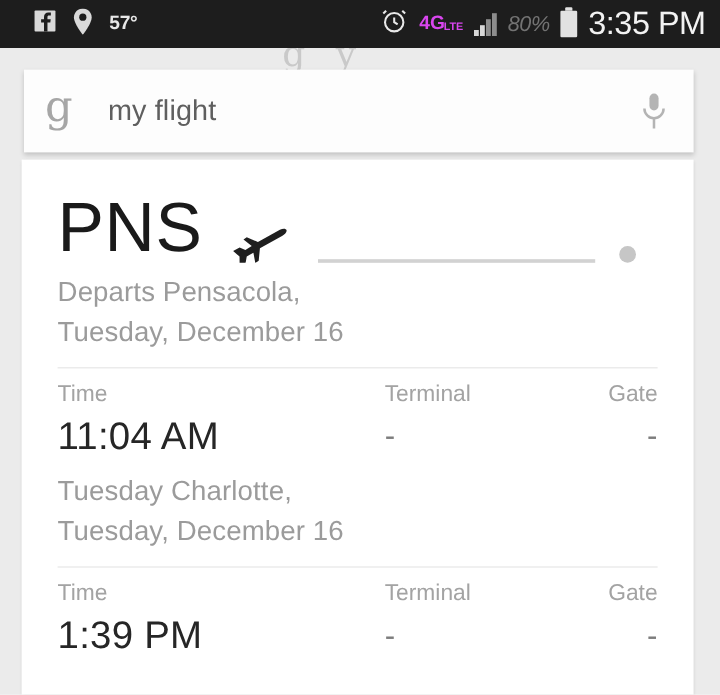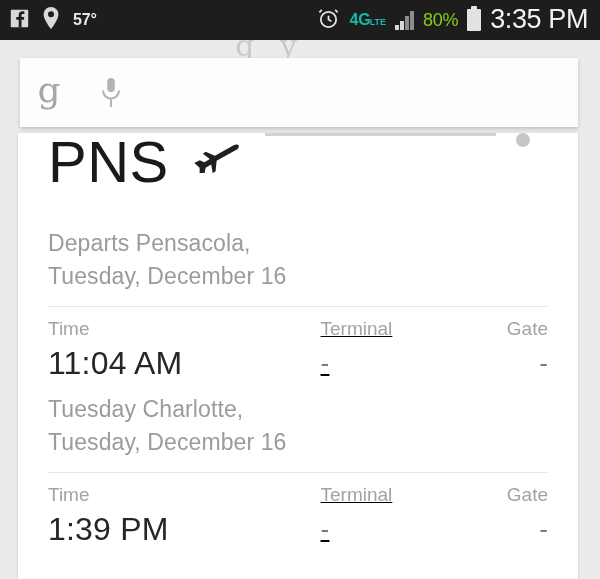--- a/index.html
+++ b/index.html
@@ -19,53 +19,54 @@
   
   .status-bar {
     position: absolute;
     top: 0; left: 0;
     width: 600px;
     height: 40px;
     background: #1d1d1d;
     display: flex;
     align-items: center;
     justify-content: space-between;
-    padding: 0 12px 0 10px;
+    padding: 0 12px 0 28px;
     z-index: 40;
   }
   .status-left, .status-right {
     display: flex;
     align-items: center;
   }
   .status-left { gap: 14px; }
   .status-right { gap: 9px; }
 
   .status-temp {
     color: #e8e8e8;
     font-size: 16px;
     font-weight: bold;
     letter-spacing: -0.2px;
   }
   .status-battery-pct {
-    color: #84cc16;
+    color: #737373;
     font-size: 18px;
     letter-spacing: -0.3px;
+    font-style: italic;
   }
   .status-clock {
     color: #f2f2f2;
     font-size: 27px;
     font-weight: 300;
     letter-spacing: -0.4px;
     line-height: 1;
     padding-bottom: 2px;
   }
   .lte-wrap {
     display: flex;
     align-items: flex-end;
-    color: #14b8a6;
+    color: #d946ef;
     text-align: right;
   }
   .lte-4g {
     font-size: 16px;
     font-weight: bold;
     line-height: 1;
   }
   .lte-sub {
     font-size: 9px;
     font-weight: bold;
@@ -159,21 +160,21 @@
     width: 560px;
     height: 446px;
     background: #ffffff;
     box-shadow: 0 1px 3px rgba(0,0,0,0.14);
     z-index: 10;
     overflow: hidden;
   }
 
   .route {
     display: flex;
-    align-items: flex-start;
+    align-items: flex-end;
     height: 86px;
     padding: 0 30px 0 30px;
     gap: 20px;
   }
   .route-code {
     font-size: 58px;
     font-weight: 300;
     color: #1a1a1a;
     line-height: 1;
     letter-spacing: 0.5px;
@@ -216,21 +217,21 @@
     background: #e6e6e6;
     margin: 13px 0 0 0;
   }
 
   .table-row {
     display: flex;
     align-items: flex-end;
     padding-top: 10px;
   }
   .col-time  { width: 278px; }
-  .col-term  { width: 152px; text-decoration: underline; }
+  .col-term  { width: 152px; }
   .col-gate  { width: 80px; text-align: right; }
 
   .col-head {
     font-size: 19px;
     color: #a3a3a3;
     font-weight: 300;
     line-height: 24px;
   }
   .col-val {
     font-size: 32px;
@@ -285,20 +286,21 @@
     <span class="status-battery-pct">80%</span>
     <span class="battery-icon"></span>
     <span class="status-clock">3:35 PM</span>
   </div>
 </div>
 
 <div class="ghost-row">g              y</div>
 
 <div class="search-bar">
   <span class="g-logo">g</span>
+  <span class="search-text" placeholder="Search">my flight</span>
   <span class="mic-btn">
     <svg width="24" height="34" viewBox="0 0 24 34" fill="none" stroke="#b4b4b4" stroke-width="2.1">
       <rect x="8.2" y="2" width="7.6" height="14" rx="3.8" fill="#b4b4b4" stroke="none"></rect>
       <path d="M4 14.5c0 4.4 3.6 8 8 8s8-3.6 8-8"></path>
       <path d="M12 22.7V31"></path>
     </svg>
   </span>
 </div>
 
 <div class="card">

